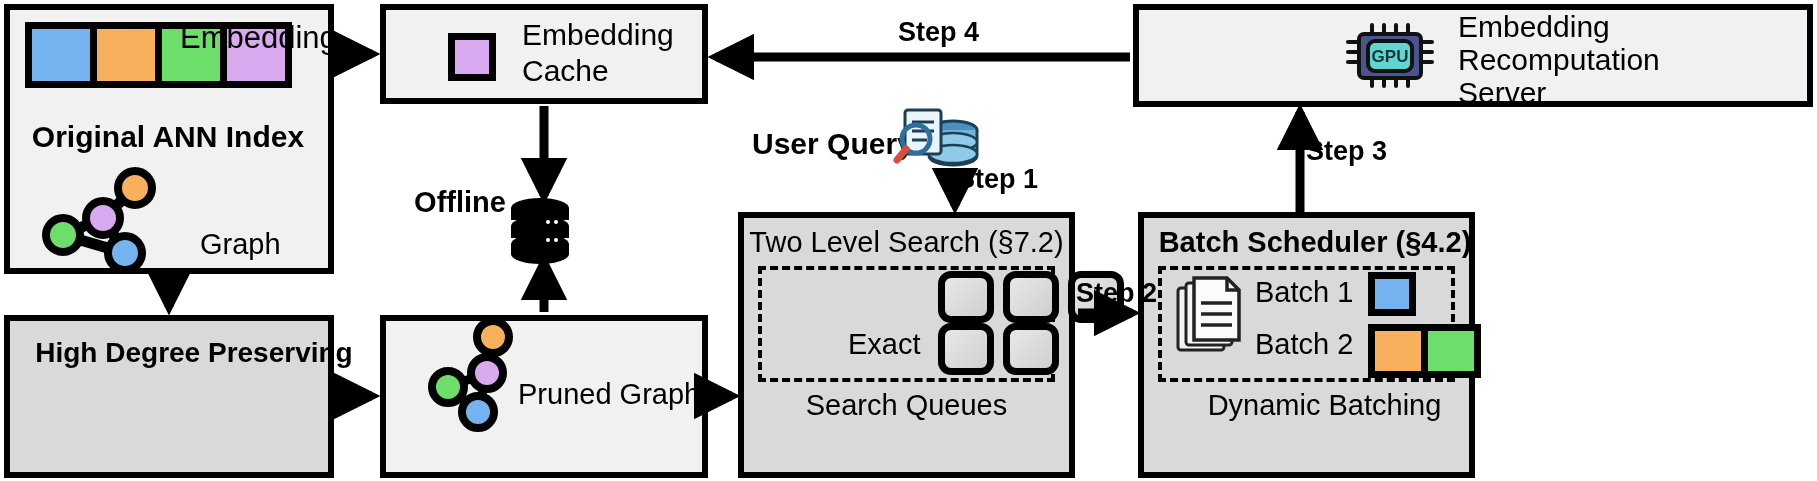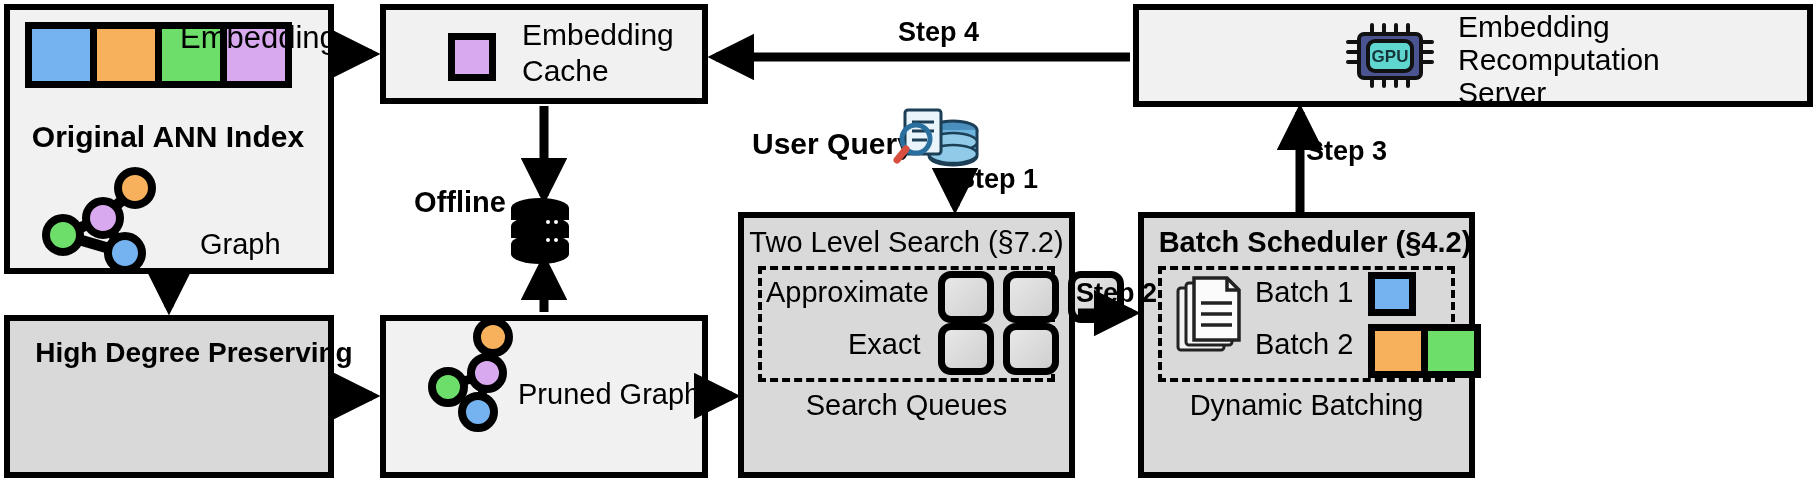--- a/index.html
+++ b/index.html
@@ -50,21 +50,20 @@
 
   <div class="lbl ttl txtC" style="left:400px;top:186px;width:120px;font-size:29px;">Offline</div>
 
   <div class="lbl ttl" style="left:752px;top:127px;font-size:30px;">User Query</div>
 
   <div class="box gray" style="left:738px;top:212px;width:337px;height:266px;">
   </div>
   <div class="lbl" style="left:738px;top:226px;width:337px;font-size:29px;text-align:center;">Two Level Search (§7.2)</div>
   <div class="dashed" style="left:758px;top:266px;width:297px;height:116px;"></div>
 
-  <div class="lbl" style="left:766px;top:276px;font-size:29px;">Approximate</div>
   <div class="qrow" style="left:938px;top:271px;">
     <div class="qbox"></div>
     <div class="qbox"></div>
     <div class="qbox"></div>
   </div>
 
   <div class="lbl" style="left:848px;top:328px;font-size:29px;">Exact</div>
   <div class="qrow" style="left:938px;top:323px;">
     <div class="qbox"></div>
     <div class="qbox"></div>
@@ -79,21 +78,21 @@
 
   <div class="lbl" style="left:1255px;top:276px;font-size:29px;">Batch 1</div>
   <div class="sq" style="left:1368px;top:272px;width:48px;height:44px;background:#74b3f0;"></div>
 
   <div class="lbl" style="left:1255px;top:328px;font-size:29px;">Batch 2</div>
   <div class="embrow" style="left:1368px;top:324px;">
     <div class="cell" style="width:46px;height:40px;background:#f7b05b;"></div>
     <div class="cell" style="width:46px;height:40px;background:#6ede6b;"></div>
   </div>
 
-  <div class="lbl" style="left:1138px;top:389px;width:337px;font-size:29px;text-align:center;">Dynamic Batching</div>
+  <div class="lbl" style="left:1138px;top:389px;width:337px;font-size:29px;text-align:center;padding-left:18px;">Dynamic Batching</div>
 
   <div class="box" style="left:1133px;top:4px;width:680px;height:103px;">
   </div>
   <div class="lbl" style="left:1458px;top:10px;font-size:30px;">Embedding</div>
   <div class="lbl" style="left:1458px;top:43px;font-size:30px;">Recomputation</div>
   <div class="lbl" style="left:1458px;top:76px;font-size:30px;">Server</div>
 
   <div class="box gray" style="left:4px;top:315px;width:330px;height:163px;">
   </div>
   <div class="lbl ttl" style="left:4px;top:337px;width:380px;font-size:28px;text-align:center;">High Degree Preserving</div>

